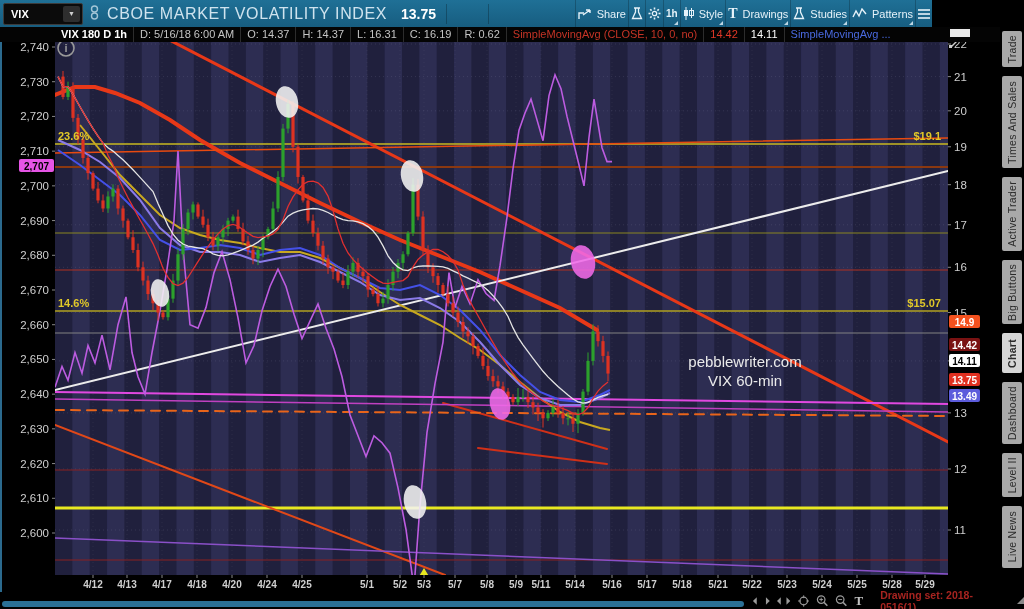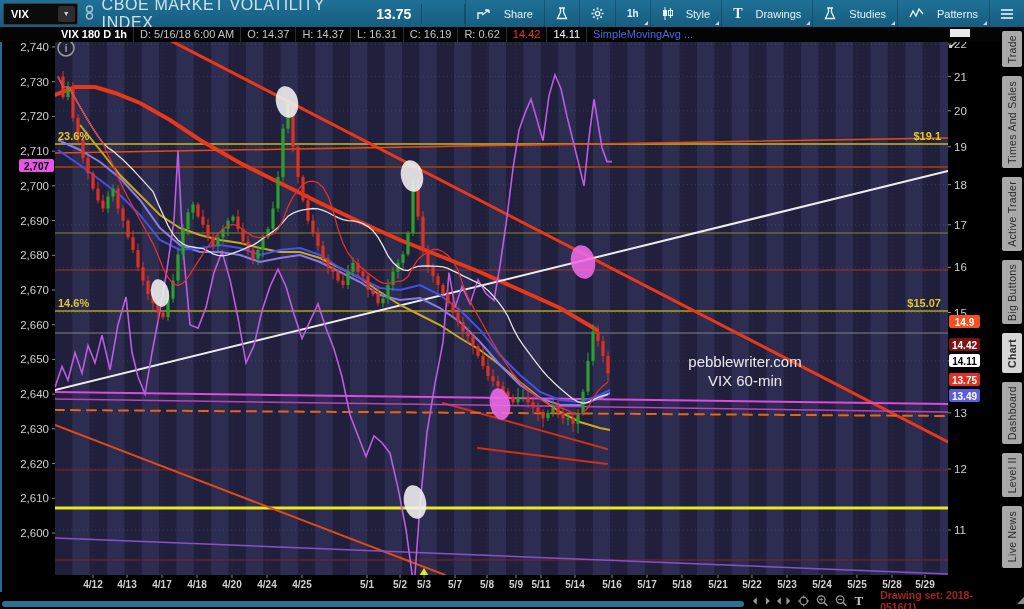--- a/index.html
+++ b/index.html
@@ -1,34 +1,34 @@
 <!DOCTYPE html>
 <html><head>
 <meta charset="utf-8">
 <style>
   html,body{margin:0;padding:0;background:#000;}
   body{width:1024px;height:609px;position:relative;overflow:hidden;
        font-family:"Liberation Sans",sans-serif;-webkit-font-smoothing:antialiased;}
   
-  .toolbar{position:absolute;left:0;top:0;width:1024px;height:27px;
+  .toolbar{position:absolute;left:0;top:0;width:932px;height:27px;
     background:linear-gradient(#1f7096,#175d80);border-bottom:1px solid #0d3c55;
     display:flex;align-items:center;color:#e6f2f9;font-size:11px;}
   .sym-combo{margin-left:3px;width:78px;height:20px;background:#0b0b0b;border:1px solid #3c3c3c;
     border-radius:2px;display:flex;align-items:center;}
   .sym-combo .sym{flex:1;padding-left:7px;font-weight:bold;font-size:11px;color:#fff;}
   .sym-combo .arr{width:17px;height:16px;margin-right:2px;background:#2e2e2e;border-radius:2px;
     color:#cfcfcf;font-size:7px;display:flex;align-items:center;justify-content:center;}
   .linkicon{margin:0 8px 0 7px;opacity:.75;}
   .desc{letter-spacing:.6px;color:#cfe3ee;font-size:16px;margin-right:14px;}
   .last{font-size:14px;font-weight:bold;color:#fff;margin-right:10px;}
   .chg{display:flex;flex-direction:column;align-items:flex-end;font-size:8px;line-height:9px;
     color:#d4a0a0;border-left:1px solid rgba(0,0,0,.25);border-right:1px solid rgba(0,0,0,.25);
     padding:0 8px;height:20px;justify-content:center;gap:32px;}
   .tb-right{margin-left:auto;display:flex;align-items:stretch;height:100%;}
-  .tb-btn{display:flex;align-items:center;gap:13px;padding:0 11px;position:relative;
+  .tb-btn{display:flex;align-items:center;gap:5px;padding:0 2px;position:relative;
     border-left:1px solid rgba(0,0,0,.22);color:#e6f2f9;font-size:11px;justify-content:space-between;}
   .tb-btn svg{display:block;}
   .corner{position:absolute;right:2px;bottom:2px;width:0;height:0;
     border-left:4px solid transparent;border-bottom:4px solid #bcd6e4;}
   
   .chart-header{position:absolute;left:0;top:27px;width:1000px;height:15px;background:#040404;
     display:flex;align-items:flex-start;font-size:11px;color:#c4c4c4;white-space:nowrap;}
   .hseg{padding:0 6px;border-right:1px solid #2c2c2c;line-height:15px;}
   .hseg.title{margin-left:55px;color:#fff;font-weight:bold;}
   .hseg.red{color:#c63426;}
@@ -611,20 +611,21 @@
 </div>
 
 <div class="chart-header">
   <span class="hseg title">VIX 180 D 1h</span>
   <span class="hseg">D: 5/16/18 6:00 AM</span>
   <span class="hseg">O: 14.37</span>
   <span class="hseg">H: 14.37</span>
   <span class="hseg">L: 16.31</span>
   <span class="hseg">C: 16.19</span>
   <span class="hseg">R: 0.62</span>
+  <span class="hseg red">SimpleMovingAvg (CLOSE, 10, 0, no)</span>
   <span class="hseg redval">14.42</span>
   <span class="hseg whiteval">14.11</span>
   <span class="hseg blue">SimpleMovingAvg ...</span>
   <span class="white-box"></span>
 </div>
 
 <div class="side-tabs">
   <div class="vtab" style="height:36px">
       <span>Trade</span>
     </div>

